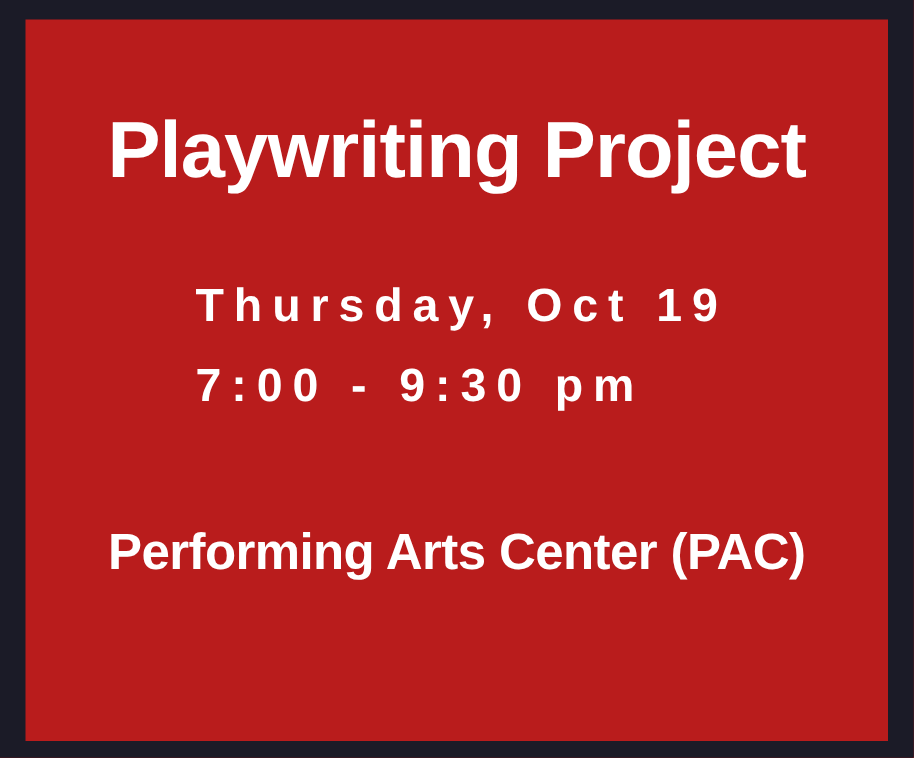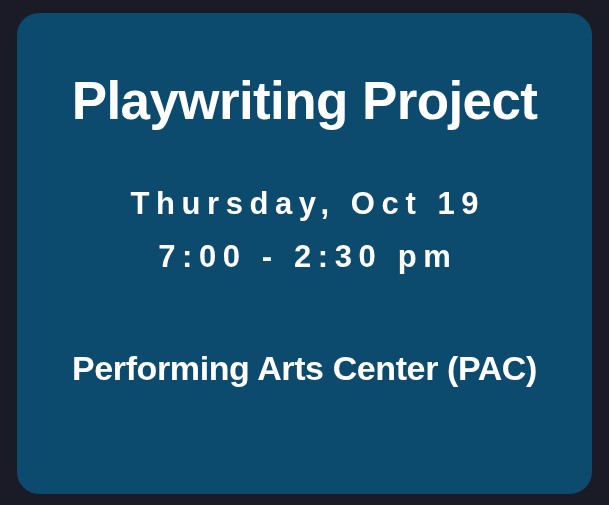--- a/index.html
+++ b/index.html
@@ -20,46 +20,45 @@
     height: 505px;
     background: #1b1b27;
     box-sizing: border-box;
     padding: 13px 17px 11px 17px;
   }
 
   #poster-panel {
     position: relative;
     width: 100%;
     height: 100%;
-    background: #0c4a6e;
+    background: #b91c1c;
     box-sizing: border-box;
     display: flex;
     flex-direction: column;
     align-items: center;
-    border-radius: 22px;
   }
 
   #event-title {
     margin: 0;
     color: #ffffff;
     font-family: "Liberation Sans", sans-serif;
     font-size: 53px;
     font-weight: 700;
     letter-spacing: -0.6px;
     line-height: 1;
     text-align: center;
     white-space: nowrap;
     margin-top: 61px;
   }
 
   #schedule-block {
     margin-top: 50px;
     display: flex;
     flex-direction: column;
-    align-items: center;
+    align-items: flex-start;
   }
 
   .schedule-line {
     color: #ffffff;
     font-family: "Liberation Sans", sans-serif;
     font-size: 31px;
     font-weight: 600;
     letter-spacing: 6.6px;
     line-height: 1.72;
     text-align: center;
@@ -88,21 +87,21 @@
 </head>
 <body>
 
 <div id="poster-frame">
   <div id="poster-panel">
 
     <h1 id="event-title">Playwriting Project</h1>
 
     <div id="schedule-block">
       <div class="schedule-line">Thursday, Oct 19</div>
-      <div class="schedule-line">7:00 - 2:30 pm</div>
+      <div class="schedule-line">7:00 - 9:30 pm</div>
     </div>
 
     <div id="venue-block">
       <div class="venue-line">Performing Arts Center (PAC)</div>
     </div>
 
   </div>
 </div>
 
 </body></html>

